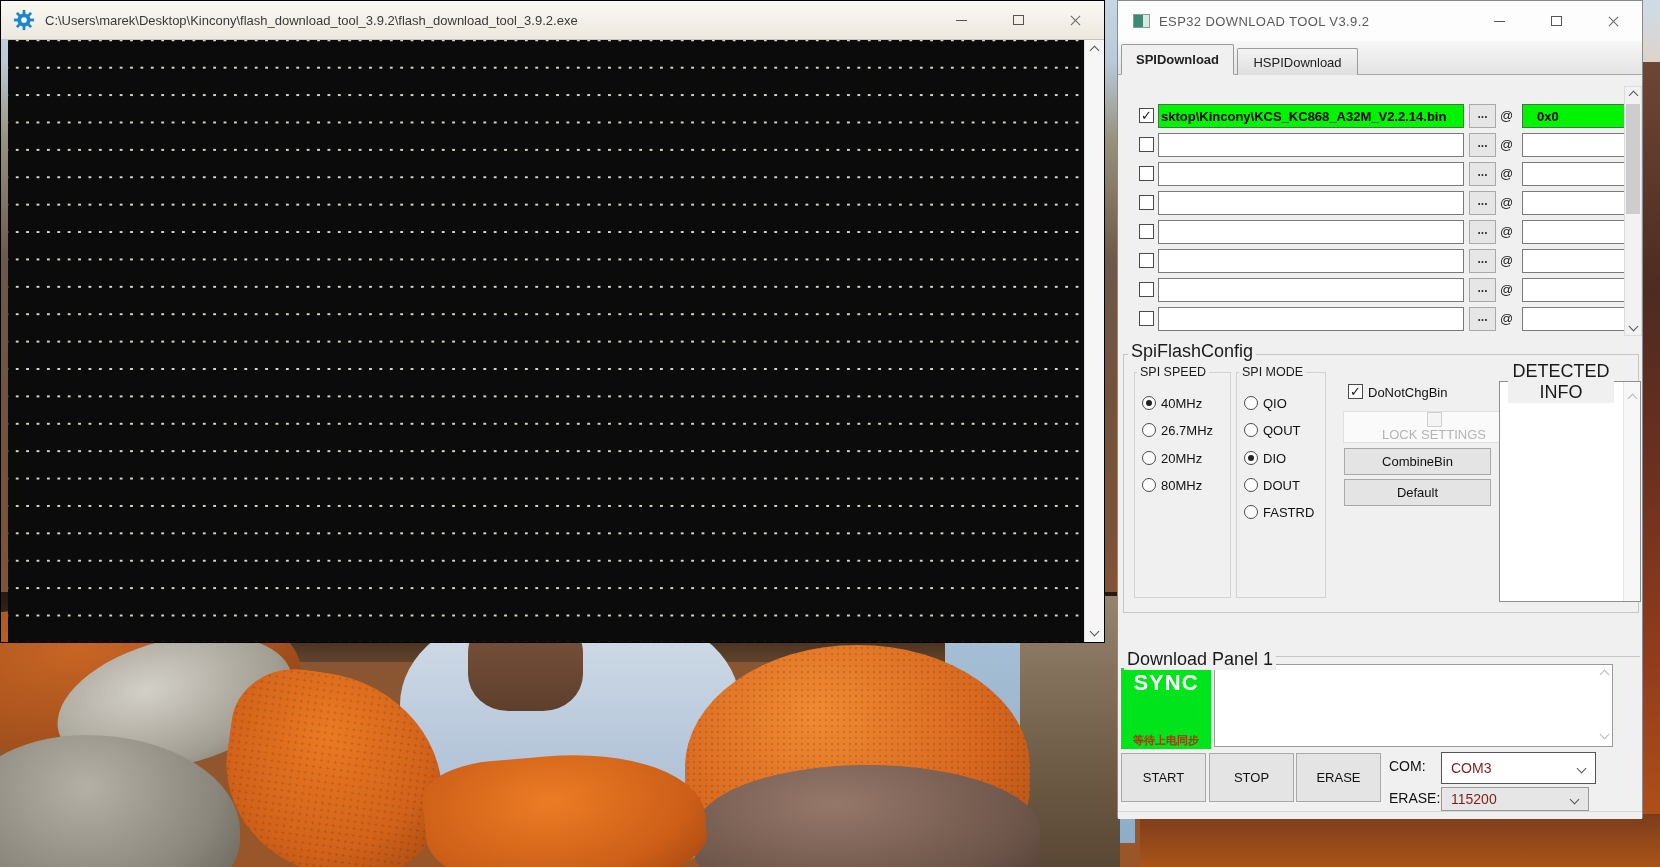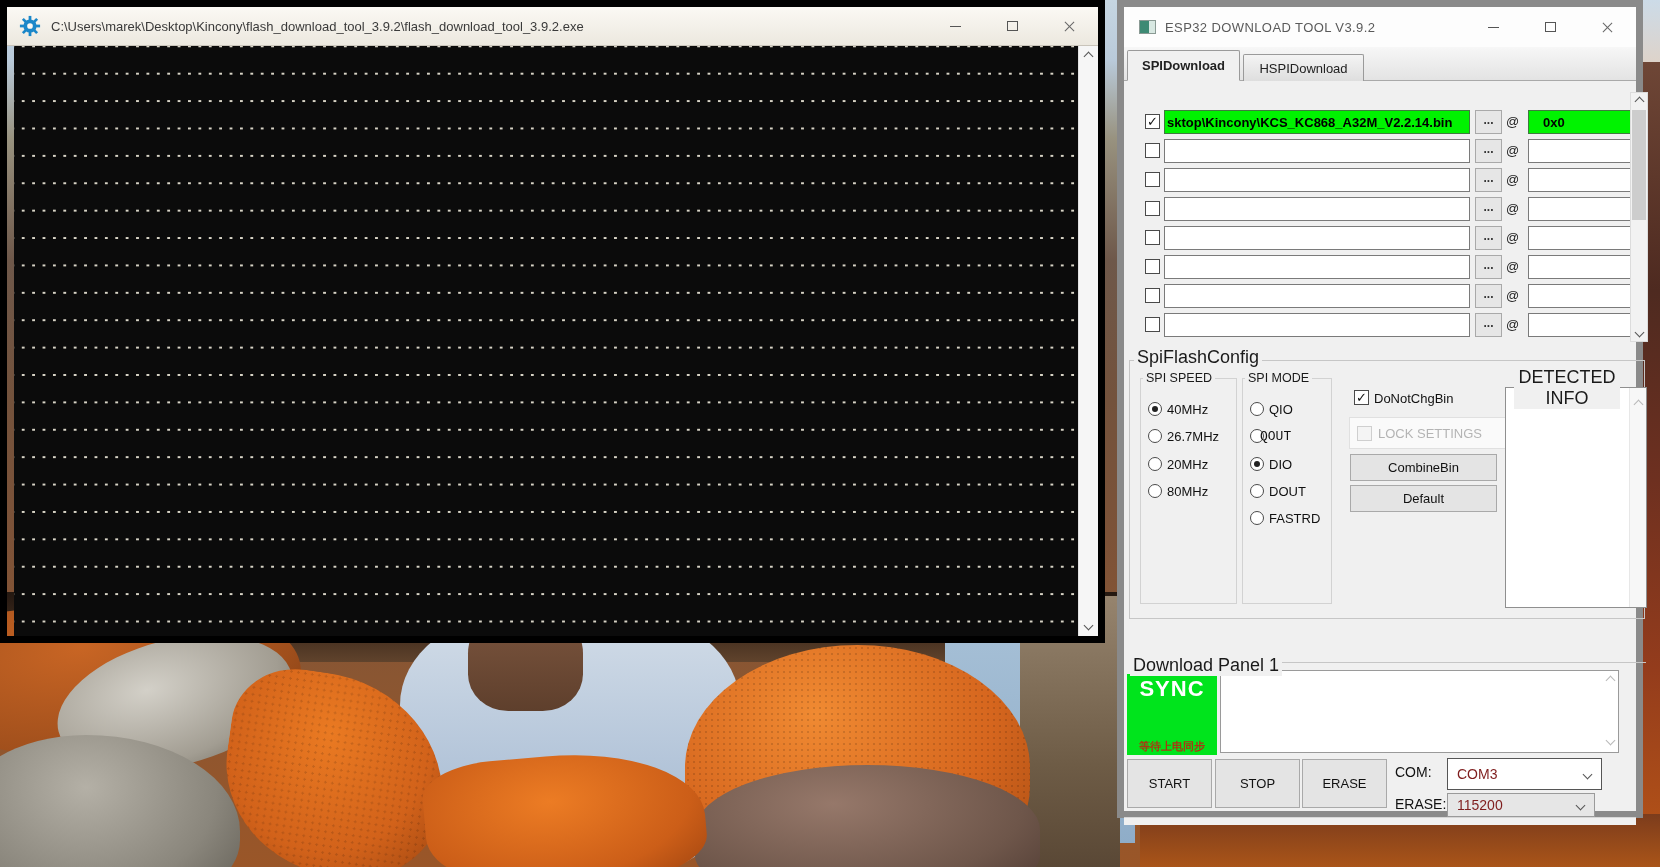--- a/index.html
+++ b/index.html
@@ -23,21 +23,21 @@
   .ph-dome { left:685px; top:645px; width:345px; height:245px; border-radius:50% 50% 42% 42%; background:radial-gradient(ellipse at 38% 28%,#f08a32,#d6661e 58%,#a44a12);
     background-image:radial-gradient(#00000022 1px,transparent 1.4px),radial-gradient(ellipse at 38% 28%,#f08a32,#d6661e 58%,#a44a12); background-size:6px 6px,100% 100%; }
   .ph-water2 { left:945px; top:598px; width:190px; height:245px; background:linear-gradient(180deg,#a9c2d8,#8fadc8); }
   .ph-rockface { left:1020px; top:596px; width:100px; height:280px; background:linear-gradient(180deg,#96846e,#6e5c46 60%,#584634); }
   .ph-spk { left:695px; top:765px; width:345px; height:130px; border-radius:50% 50% 30% 30%; background:radial-gradient(ellipse at 40% 30%,#96786a,#6e564a 65%,#4e3a32); }
   .ph-orange2 { left:425px; top:755px; width:280px; height:130px; transform:rotate(-5deg); border-radius:25% 55% 30% 45%; background:radial-gradient(ellipse at 45% 35%,#ec7c24,#cc5e18 65%,#a04410); }
   .ph-sliver { left:1595px; top:62px; width:70px; height:760px; background:linear-gradient(180deg,#6e4636 0%,#4e2a20 30%,#6e3020 55%,#943c1c 80%,#b05018 100%); }
   .ph-br { left:1140px; top:814px; width:520px; height:60px; background:linear-gradient(180deg,#7c3c1c,#b05818); }
 
   
-  .win { position:absolute; border:7px solid #000000; }
+  .win { position:absolute; border:1px solid #000000; }
   .ctrls { display:flex; height:100%; }
   .ctrl { width:57px; height:100%; display:flex; align-items:center; justify-content:center; }
   .g-min { width:11px; height:1px; background:#555; display:block; }
   .g-max { width:11px; height:10px; border:1px solid #555; display:block; }
   .g-x { position:relative; width:13px; height:13px; display:block; }
   .g-x::before,.g-x::after { content:""; position:absolute; left:6px; top:0; width:1px; height:13px; background:#666; }
   .g-x::before { transform:rotate(45deg);} .g-x::after { transform:rotate(-45deg);}
 
   .chv { display:inline-block; width:7px; height:7px; border-right:1.6px solid #555; border-bottom:1.6px solid #555; }
   .chv.down { transform:rotate(45deg); } .chv.up { transform:rotate(-135deg); }
@@ -264,31 +264,31 @@
   <span class="radio" style="left:24px; top:450px;"></span>
   <span class="rlabel" style="left:43px; top:450px;">20MHz</span>
   <span class="radio" style="left:24px; top:477px;"></span>
   <span class="rlabel" style="left:43px; top:477px;">80MHz</span>
 
   <div class="grpbox" style="left:118px; top:371px; width:90px; height:226px; border-color:#d2d2d2;"></div>
   <span class="grplabel" style="left:121px; top:364px; font-size:12.5px;">SPI MODE</span>
   <span class="radio" style="left:126px; top:395px;"></span>
   <span class="rlabel" style="left:145px; top:395px;">QIO</span>
   <span class="radio" style="left:126px; top:422px;"></span>
-  <span class="rlabel" style="left:136px; top:422px;font-family:Liberation Mono, monospace;">QOUT</span>
+  <span class="rlabel" style="left:145px; top:422px;">QOUT</span>
   <span class="radio sel" style="left:126px; top:450px;"></span>
   <span class="rlabel" style="left:145px; top:450px;">DIO</span>
   <span class="radio" style="left:126px; top:477px;"></span>
   <span class="rlabel" style="left:145px; top:477px;">DOUT</span>
   <span class="radio" style="left:126px; top:504px;"></span>
   <span class="rlabel" style="left:145px; top:504px;">FASTRD</span>
 
   <span class="cb" style="left:230px; top:383px;">✓</span>
   <span class="rlabel" style="left:250px; top:384px;">DoNotChgBin</span>
-  <div class="lockbox" style="left:225px; top:410px; width:176px; height:32px;">
+  <div class="lockbox" style="left:225px; top:410px; width:176px; height:32px;flex-direction:column;">
     <span class="cb"></span>
     <span class="locklabel">LOCK SETTINGS</span>
   </div>
   <div class="btn" style="left:226px; top:447px; width:147px; height:27px;">CombineBin</div>
   <div class="btn" style="left:226px; top:478px; width:147px; height:27px;">Default</div>
 
   <span class="grplabel" style="left:390px; top:360px; width:106px; text-align:center;">DETECTED INFO</span>
   <div class="dinfo">
     <span></span>
     <div class="dinfo-sb">

